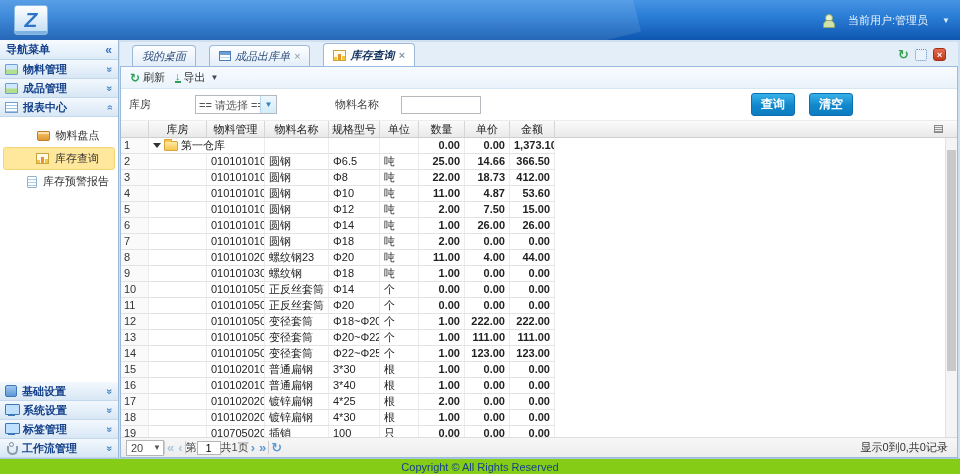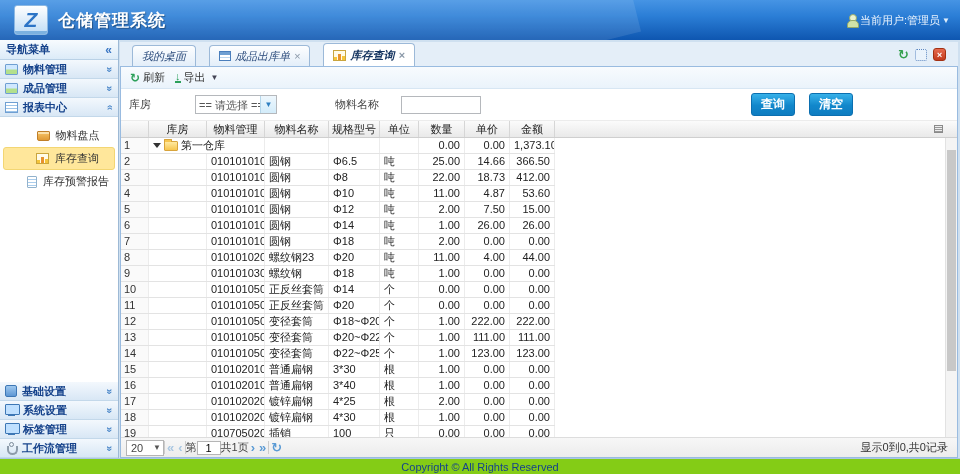--- a/index.html
+++ b/index.html
@@ -13,21 +13,21 @@
     position:relative; overflow:hidden; }
   .titlebar::after{ content:""; position:absolute; left:-80px; top:-140px; width:700px; height:260px;
     background:rgba(255,255,255,.10); transform:rotate(-14deg); pointer-events:none; }
   .logo { width:34px; height:30px; border-radius:3px; margin-left:4px;
     background:linear-gradient(180deg,#ffffff,#b9d9f5); border:1px solid #7fb0e0;
     display:flex; align-items:center; justify-content:center;
     font-weight:bold; font-style:italic; font-size:21px; color:#1565c0;
     box-shadow:inset 0 -6px 0 -3px #6ea9dd; }
   .apptitle { color:#fff; font-size:17px; font-weight:bold; margin-left:10px; letter-spacing:1px;
     text-shadow:1px 1px 1px rgba(0,0,0,.35); position:relative; z-index:1; }
-  .userbox { margin-left:auto; display:flex; align-items:center; gap:2px; color:#eaf3fd; font-size:11px;
+  .userbox { margin-left:auto; display:flex; align-items:center; gap:14px; color:#eaf3fd; font-size:11px;
     position:relative; z-index:1; cursor:pointer; }
   .person { width:12px; height:12px; position:relative; }
   .person::before{ content:""; position:absolute; left:3px; top:0; width:6px; height:6px; border-radius:50%;
     background:#e9f2d0; border:1px solid #93a86a; }
   .person::after{ content:""; position:absolute; left:1px; top:6px; width:10px; height:6px;
     border-radius:5px 5px 1px 1px; background:#cfe2a8; border:1px solid #93a86a; }
   .ucaret { font-size:8px; color:#dfeefc; }
 
   
   .bodyrow { flex:1; display:flex; min-height:0; }
@@ -128,21 +128,21 @@
   .hfill { flex:1; display:flex; align-items:center; justify-content:flex-end; padding-right:14px; }
   .colmenu { width:9px; height:8px; border:1px solid #8a8a8a; background:
     repeating-linear-gradient(180deg,#eee 0 1px,#999 1px 2px); cursor:pointer; }
   .gbody { position:absolute; top:17px; left:0; right:12px; bottom:0; overflow:hidden; }
   .row { height:16px; display:flex; border-bottom:1px solid #e3e3e3; width:434px; background:#fff; cursor:pointer; }
   .cell { height:100%; border-right:1px solid #ececec; padding:0 4px; line-height:15px;
     white-space:nowrap; overflow:hidden; color:#222; }
   .c0{width:28px} .c1{width:58px} .c2{width:58px} .c3{width:64px} .c4{width:51px}
   .c5{width:39px} .c6{width:46px} .c7{width:45px} .c8{width:45px}
   .num { background:#fafafa; color:#333; padding-left:3px; }
-  .ctr { } .rgt { text-align:right; }
+  .ctr { } .rgt { text-align:right;font-weight:bold; }
   .treecell { overflow:visible; display:flex; align-items:center; gap:3px; border-right:none; }
   .caret { width:0; height:0; border-left:4px solid transparent; border-right:4px solid transparent;
     border-top:5px solid #333; display:inline-block; flex:0 0 auto; cursor:pointer; }
   .folder { width:14px; height:10px; position:relative; background:linear-gradient(180deg,#ffe9a0,#f7c64f);
     border:1px solid #d8a43c; border-radius:1px; flex:0 0 auto; }
   .folder::before { content:""; position:absolute; left:-1px; top:-3px; width:6px; height:2px;
     background:#f7c64f; border:1px solid #d8a43c; border-bottom:none; border-radius:1px 1px 0 0; }
   .treelabel { font-weight:normal; }
   .vscroll { position:absolute; top:17px; right:0; bottom:0; width:12px; background:#f4f4f4;
     border-left:1px solid #e2e2e2; }
@@ -166,21 +166,20 @@
   .footer { height:16px; flex:0 0 16px; background:#84cc16; border-top:1px solid #a9c7e2;
     display:flex; align-items:center; justify-content:center; color:#15428b; }
 </style>
 </head>
 <body>
 
 <div class="app">
 
   <div class="titlebar">
     <div class="logo">Z</div>
-    <div class="apptitle">仓储管理系统</div>
     <div class="userbox">
       <span class="person"></span>
       <span>当前用户:管理员</span>
       <span class="ucaret">▼</span>
     </div>
   </div>
 
   <div class="bodyrow">
 
     <div class="sidebar">

